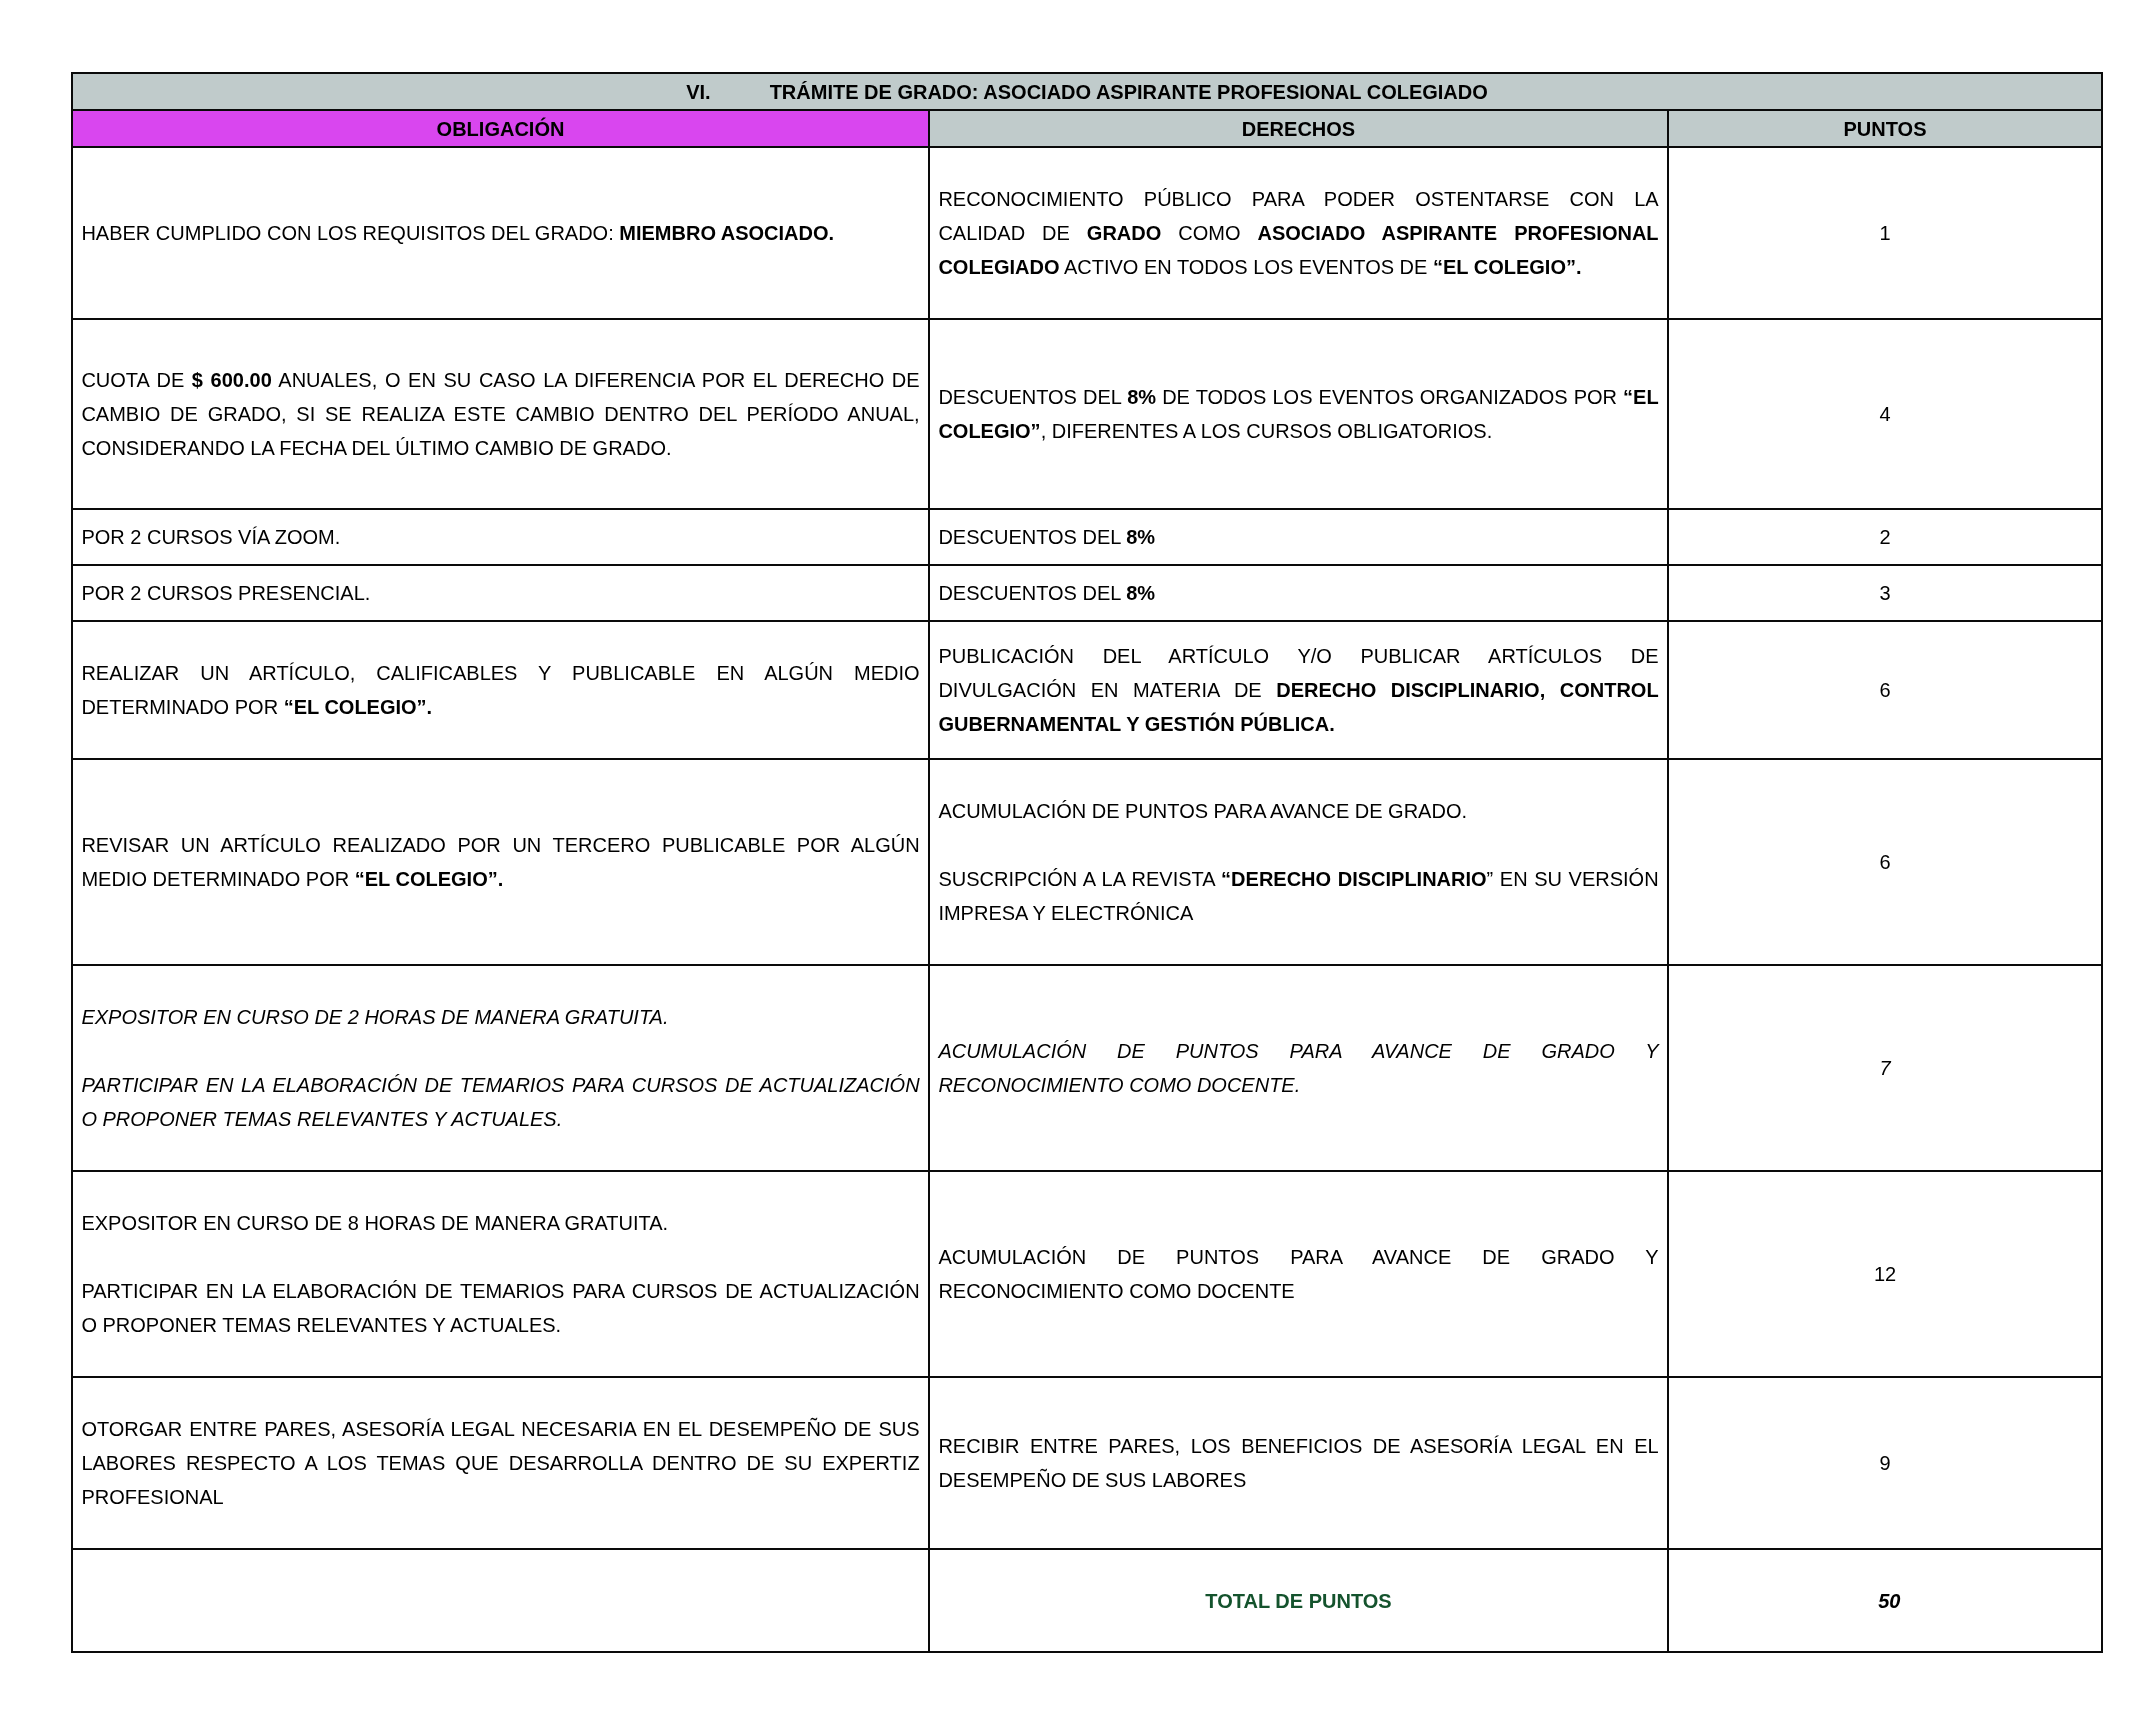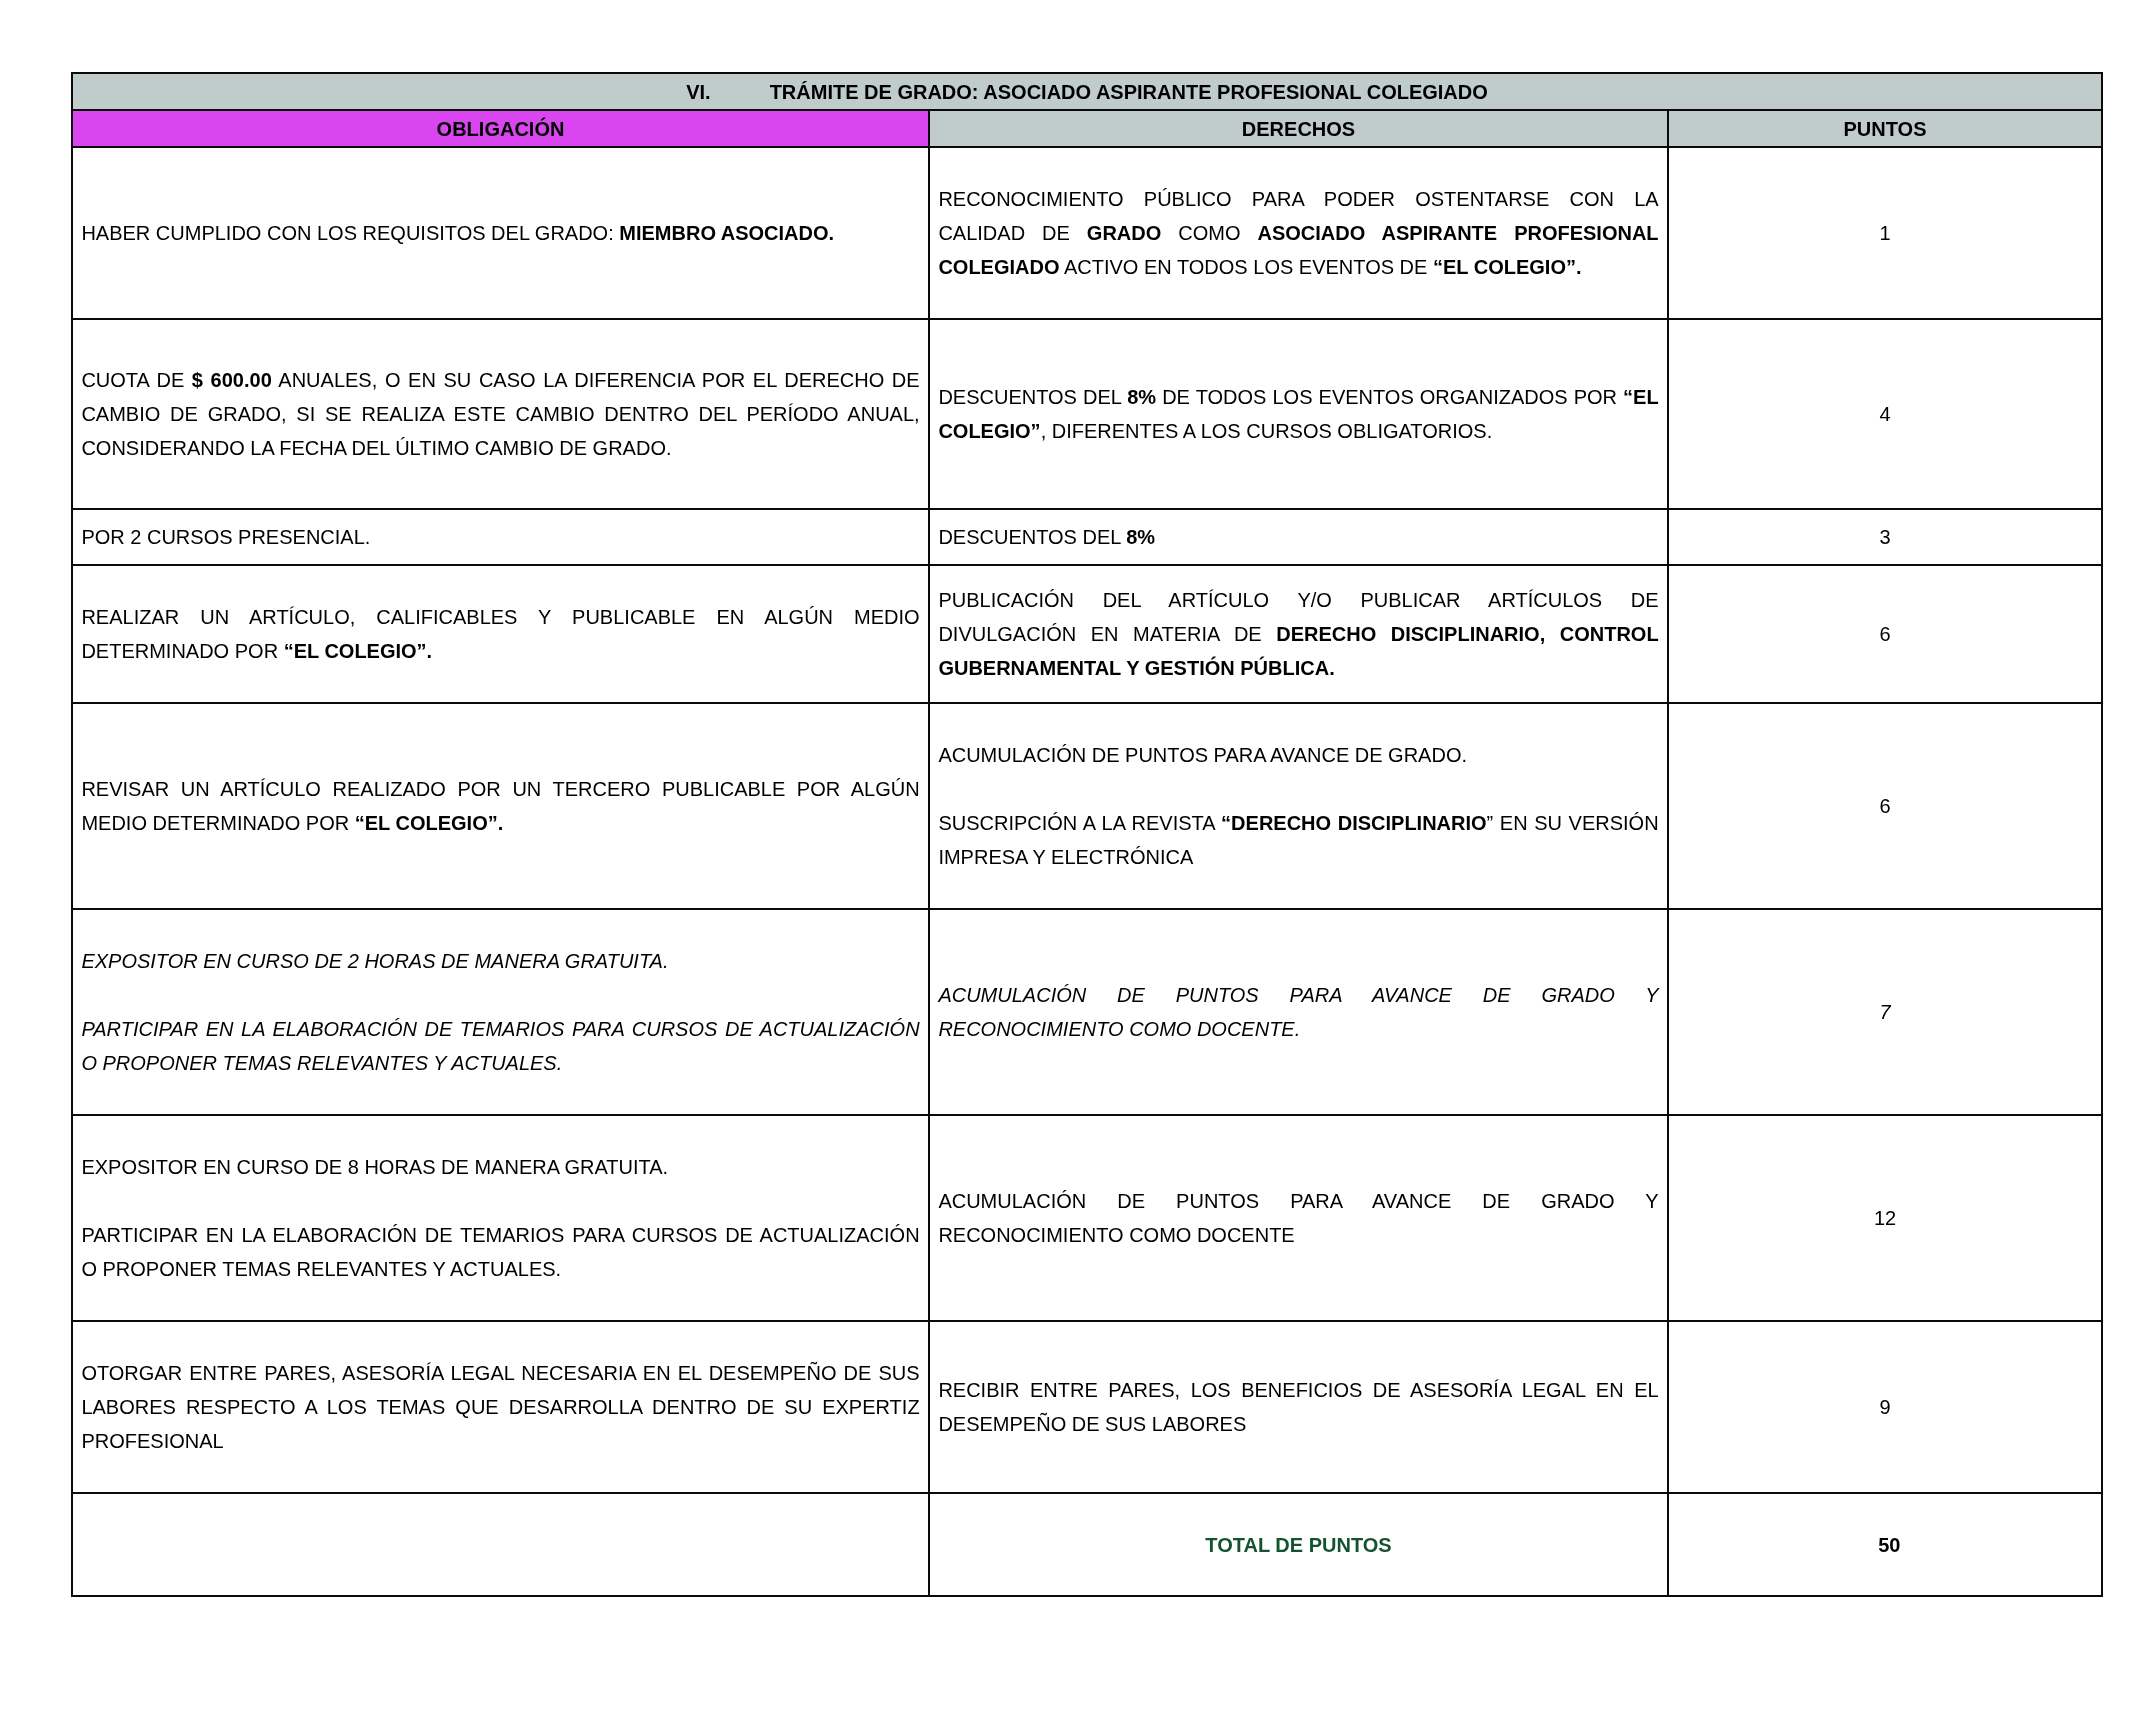--- a/index.html
+++ b/index.html
@@ -28,21 +28,21 @@
   .head-row th {
     background: #c0cbcb; height: 35px; font-weight: bold; font-size: 29px; line-height: 34px;
     text-align: center;
   }
   td.obl, td.der { text-align: justify; text-align-last: left; }
   td.pts { text-align: center; }
   .b { font-weight: bold; }
   .gap { height: 34px; }
   tr.total td { height: 101px; }
   .total-label { color: #1c2280; font-weight: bold; }
-  .total-value { font-weight: bold; padding-left: 17px !important; }
+  .total-value { font-weight: bold; padding-left: 17px !important; font-style: italic; }
 </style>
 </head>
 <body>
 
 <table class="grade">
   <colgroup>
     <col style="width:857px">
     <col style="width:739px">
     <col style="width:434px">
   </colgroup>
@@ -62,20 +62,25 @@
 
   <tr style="height: 172px;">
         <td class="obl"><span>HABER CUMPLIDO CON LOS REQUISITOS DEL GRADO: </span><span class="b">MIEMBRO ASOCIADO.</span></td>
         <td class="der"><span>RECONOCIMIENTO PÚBLICO PARA PODER OSTENTARSE CON LA CALIDAD DE </span><span class="b">GRADO</span><span> COMO </span><span class="b">ASOCIADO ASPIRANTE PROFESIONAL COLEGIADO</span><span> ACTIVO EN TODOS LOS EVENTOS DE </span><span class="b">“EL COLEGIO”.</span></td>
         <td class="pts">1</td>
       </tr>
       <tr style="height: 190px; margin-top: 19px;">
         <td class="obl"><span>CUOTA DE </span><span class="b">$ 600.00</span><span> ANUALES, O EN SU CASO LA DIFERENCIA POR EL DERECHO DE CAMBIO DE GRADO, SI SE REALIZA ESTE CAMBIO DENTRO DEL PERÍODO ANUAL, CONSIDERANDO LA FECHA DEL ÚLTIMO CAMBIO DE GRADO.</span></td>
         <td class="der"><span>DESCUENTOS DEL </span><span class="b">8%</span><span> DE TODOS LOS EVENTOS ORGANIZADOS POR </span><span class="b">“EL COLEGIO”</span><span>, DIFERENTES A LOS CURSOS OBLIGATORIOS.</span></td>
         <td class="pts">4</td>
+      </tr>
+      <tr style="height: 56px;">
+        <td class="obl"><span>POR 2 CURSOS VÍA ZOOM.</span></td>
+        <td class="der"><span>DESCUENTOS DEL </span><span class="b">8%</span></td>
+        <td class="pts">2</td>
       </tr>
       <tr style="height: 56px;">
         <td class="obl"><span>POR 2 CURSOS PRESENCIAL.</span></td>
         <td class="der"><span>DESCUENTOS DEL </span><span class="b">8%</span></td>
         <td class="pts">3</td>
       </tr>
       <tr style="height: 138px;">
         <td class="obl"><span>REALIZAR UN ARTÍCULO, CALIFICABLES Y PUBLICABLE EN ALGÚN MEDIO DETERMINADO POR </span><span class="b">“EL COLEGIO”.</span></td>
         <td class="der"><span>PUBLICACIÓN DEL ARTÍCULO Y/O PUBLICAR ARTÍCULOS DE DIVULGACIÓN EN MATERIA DE </span><span class="b">DERECHO DISCIPLINARIO, CONTROL GUBERNAMENTAL Y GESTIÓN PÚBLICA.</span></td>
         <td class="pts">6</td>

